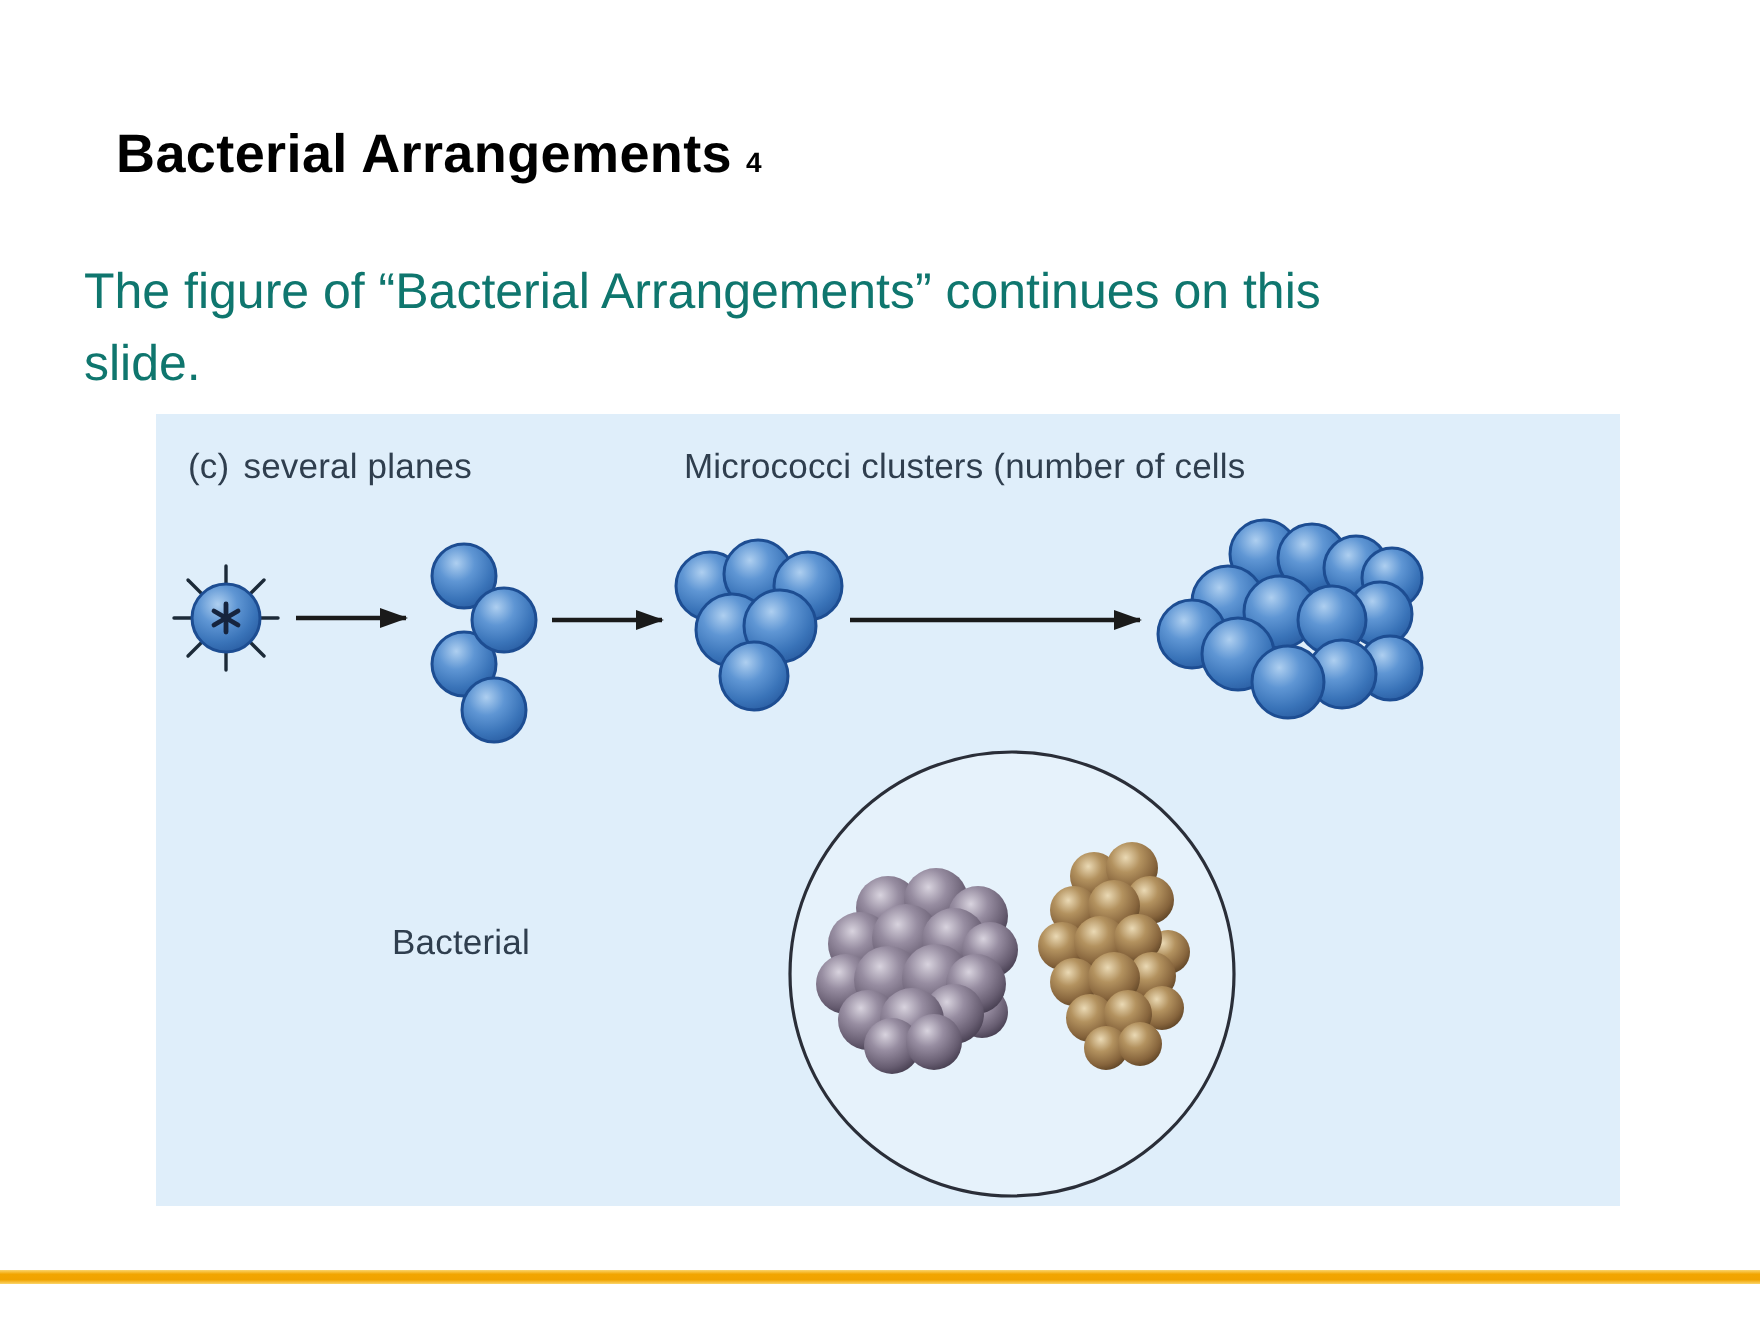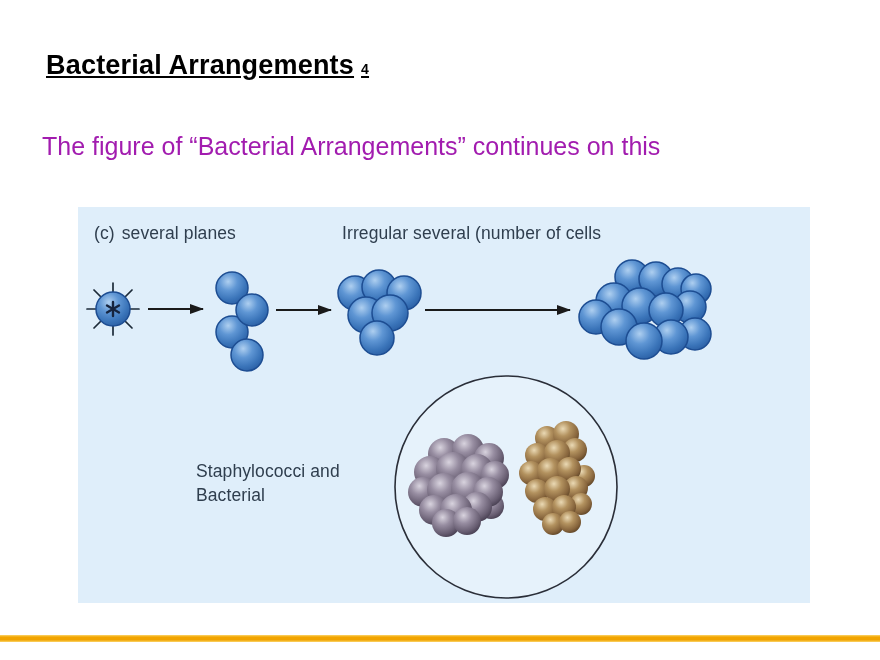--- a/index.html
+++ b/index.html
@@ -5,32 +5,31 @@
   html, body { margin: 0; padding: 0; }
   body {
     width: 880px; height: 660px;
     position: relative;
     background: #ffffff;
     font-family: "Liberation Sans", sans-serif;
     overflow: hidden;
   }
   .slide-title {
     position: absolute; left: 42px; top: 46px;
-    margin: 4px;
+    margin: 16px;
     font-size: 27px; font-weight: bold; color: #000000;
     letter-spacing: 0.2px;
     white-space: nowrap;
-    text-decoration: underline;
   }
   .slide-title .idx {
     font-size: 14px; font-weight: 600; margin-left: 7px;
   }
   .slide-body {
     position: absolute; left: 42px; top: 128px;
-    font-size: 25px; font-weight: 400; color: #a21caf;
+    font-size: 25px; font-weight: 400; color: #0f766e;
     line-height: 36px;
   }
   .figure {
     position: absolute; left: 78px; top: 207px;
     width: 732px; height: 396px;
     background: #dfeefa;
   }
   .figure svg { position: absolute; left: 0; top: 0; }
   .fig-label {
     position: absolute;
@@ -49,20 +48,21 @@
 </style>
 </head>
 <body>
 
 <h1 class="slide-title">
   <span>Bacterial Arrangements</span><span class="idx">4</span>
 </h1>
 
 <div class="slide-body">
   <div>The figure of “Bacterial Arrangements” continues on this</div>
+  <div>slide.</div>
 </div>
 
 <div class="figure">
 
   <svg width="732" height="396" viewBox="0 0 732 396">
     <defs>
       <radialGradient id="gBlue" cx="38%" cy="30%" r="75%">
         <stop offset="0%" stop-color="#aecff0"></stop>
         <stop offset="38%" stop-color="#5f96d4"></stop>
         <stop offset="75%" stop-color="#3a74b9"></stop>
@@ -186,23 +186,22 @@
   </svg>
 
   <div class="fig-label c-block">
     <span>(c)</span>
     <span>
       <div>several planes</div>
     </span>
   </div>
 
   <div class="fig-label irregular-block">
-    <div>Irregular several (number of cells</div>
+    <div>Micrococci clusters (number of cells</div>
   </div>
 
   <div class="fig-label staph-block">
-    <div>Staphylococci and</div>
     <div>Bacterial</div>
   </div>
 
 </div>
 
 <div class="accent-bar"></div>
 
 </body></html>

